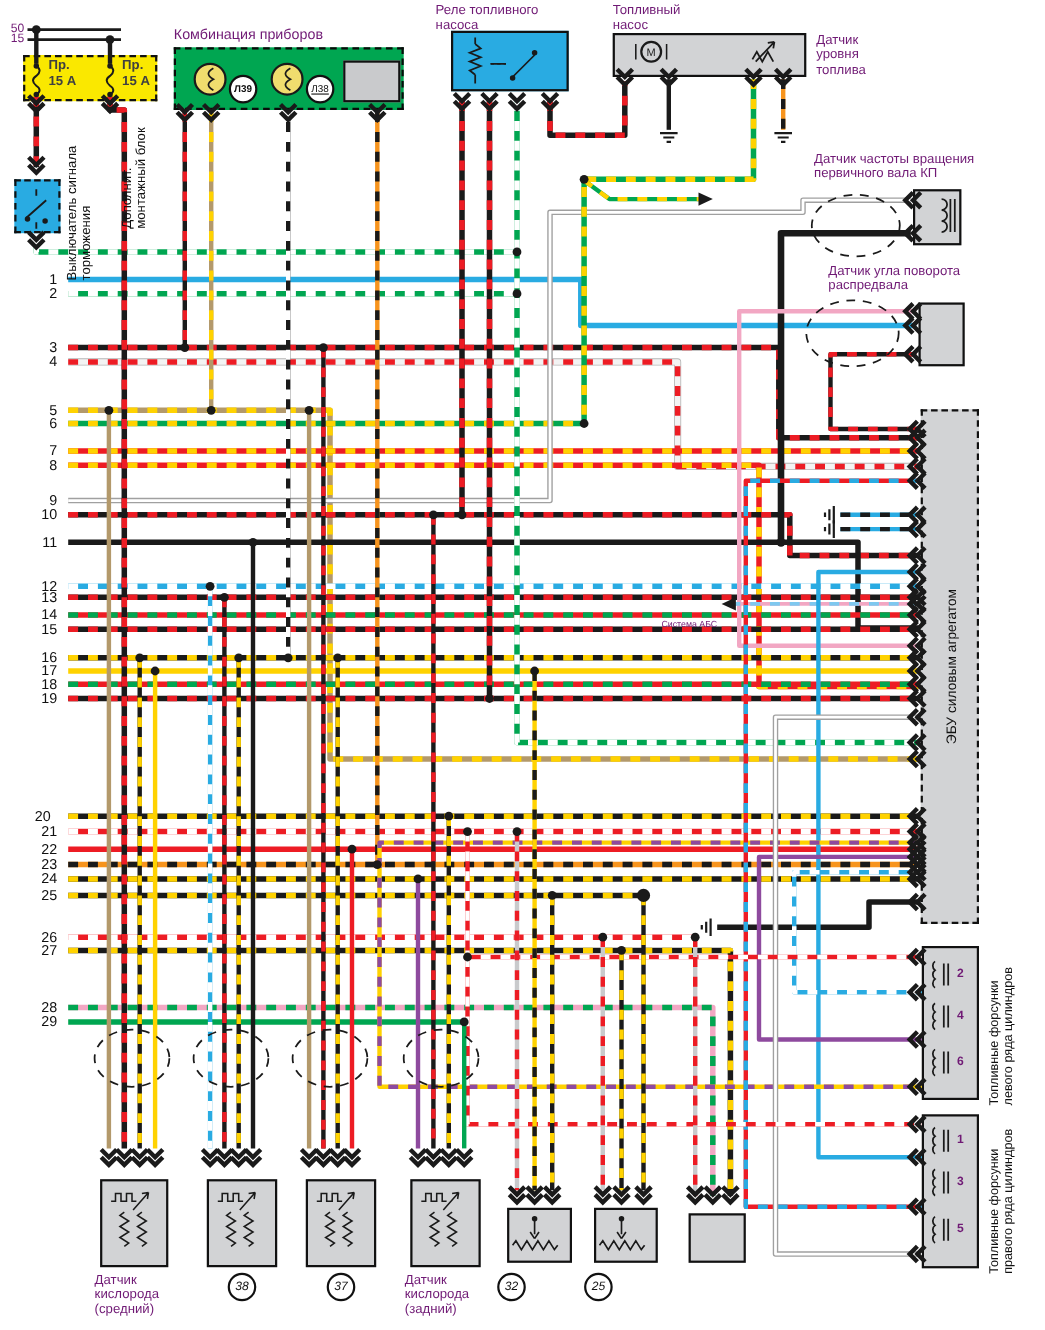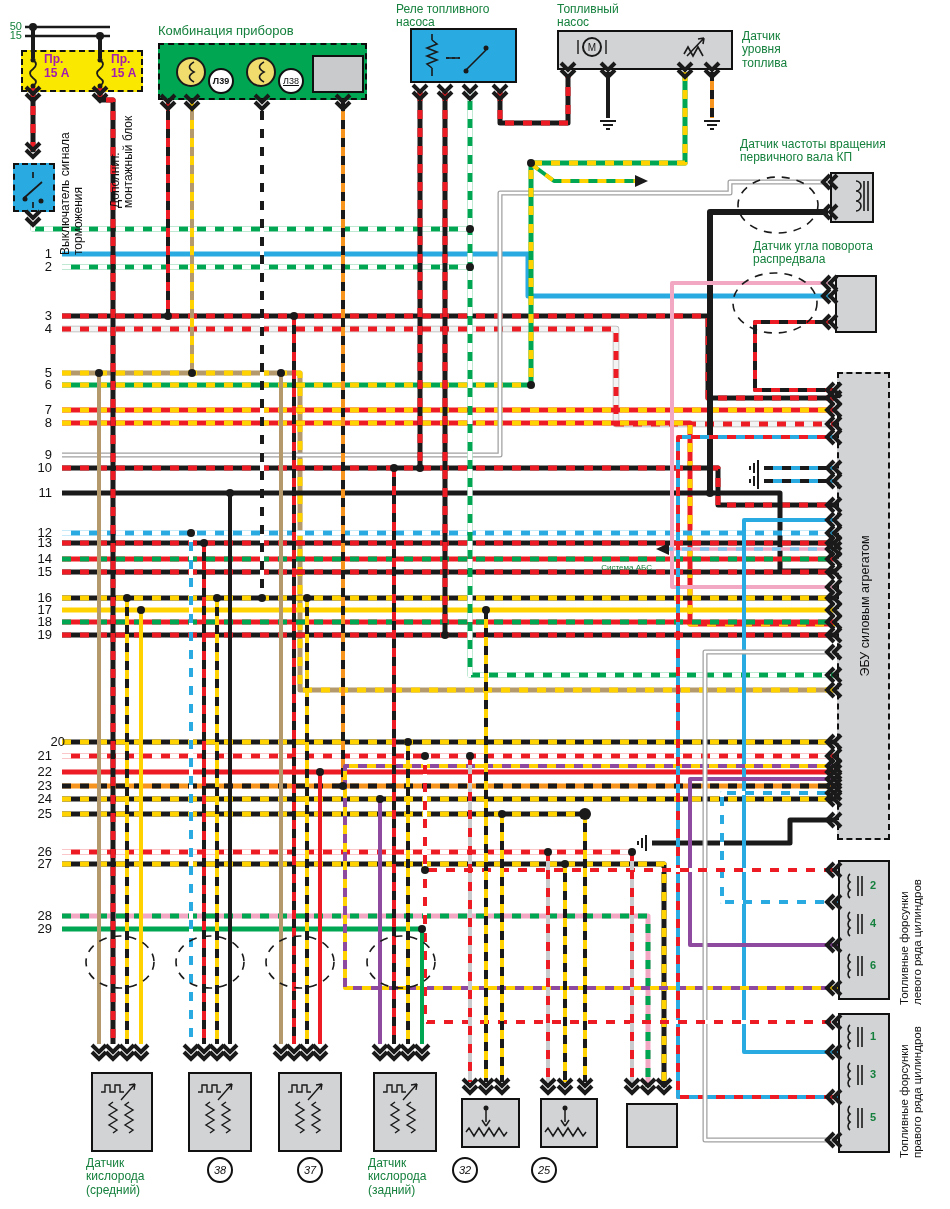--- a/index.html
+++ b/index.html
@@ -6,24 +6,24 @@
   #canvas{position:relative;width:950px;height:1209px;background:#fff;overflow:hidden;
           font-family:"Liberation Sans", sans-serif;color:#111;}
   #wiresvg{position:absolute;left:0;top:0;z-index:5;pointer-events:none;}
   .box{position:absolute;box-sizing:border-box;z-index:2;}
   .gray{background:#d2d3d5;border:2px solid #111;}
   .graydash{background:#d2d3d5;border:2px dashed #111;}
   .yellowdash{background:#fae800;border:2px dashed #111;}
   .greendash{background:#00a651;border:2px dashed #0b0b0b;}
   .bluebox{background:#29abe2;border:2px solid #111;}
   .bluedash{background:#29abe2;border:2px dashed #111;}
-  .lbl{position:absolute;z-index:8;font-size:12px;line-height:1.12;color:#15803d;}
+  .lbl{position:absolute;z-index:8;font-size:12px;line-height:1.12;color:#701a75;}
   .vlbl{position:absolute;z-index:8;font-size:12px;line-height:1.12;color:#111;
         transform:rotate(-90deg);text-align:left;}
-  .red{color:#a21caf;font-weight:bold;}
+  .red{color:#404040;font-weight:bold;}
   .small{font-size:8px;margin-top:21px;}
   .big{font-size:13px;}
   .refcirc{position:absolute;z-index:8;width:22px;height:22px;border:2px solid #111;border-radius:50%;
            background:#fff;font-size:11px;display:flex;align-items:center;justify-content:center;font-style:italic;}
   .lampcirc{position:absolute;z-index:8;width:22px;height:22px;border:2px solid #111;border-radius:50%;
            background:#fff;font-size:9px;display:flex;align-items:center;justify-content:center;}
   .wnum{position:absolute;z-index:8;width:34px;text-align:right;font-size:13px;}
   .innerbox{position:absolute;background:#c9cacc;border:2px solid #111;z-index:3;}
 </style>
 </head>
@@ -438,21 +438,21 @@
       <div class="wnum" style="left: 18px; top: 460px;">10</div>
       <div class="wnum" style="left: 18px; top: 485px;">11</div>
       <div class="wnum" style="left: 18px; top: 525px;">12</div>
       <div class="wnum" style="left: 18px; top: 535px;">13</div>
       <div class="wnum" style="left: 18px; top: 551px;">14</div>
       <div class="wnum" style="left: 18px; top: 564px;">15</div>
       <div class="wnum" style="left: 18px; top: 590px;">16</div>
       <div class="wnum" style="left: 18px; top: 602px;">17</div>
       <div class="wnum" style="left: 18px; top: 614px;">18</div>
       <div class="wnum" style="left: 18px; top: 627px;">19</div>
-      <div class="wnum" style="left: 31px; top: 734px;">20</div>
+      <div class="wnum" style="left: 12px; top: 734px;">20</div>
       <div class="wnum" style="left: 18px; top: 748px;">21</div>
       <div class="wnum" style="left: 18px; top: 764px;">22</div>
       <div class="wnum" style="left: 18px; top: 778px;">23</div>
       <div class="wnum" style="left: 18px; top: 791px;">24</div>
       <div class="wnum" style="left: 18px; top: 806px;">25</div>
       <div class="wnum" style="left: 18px; top: 844px;">26</div>
       <div class="wnum" style="left: 18px; top: 856px;">27</div>
       <div class="wnum" style="left: 18px; top: 908px;">28</div>
       <div class="wnum" style="left: 18px; top: 921px;">29</div>
     </div>

